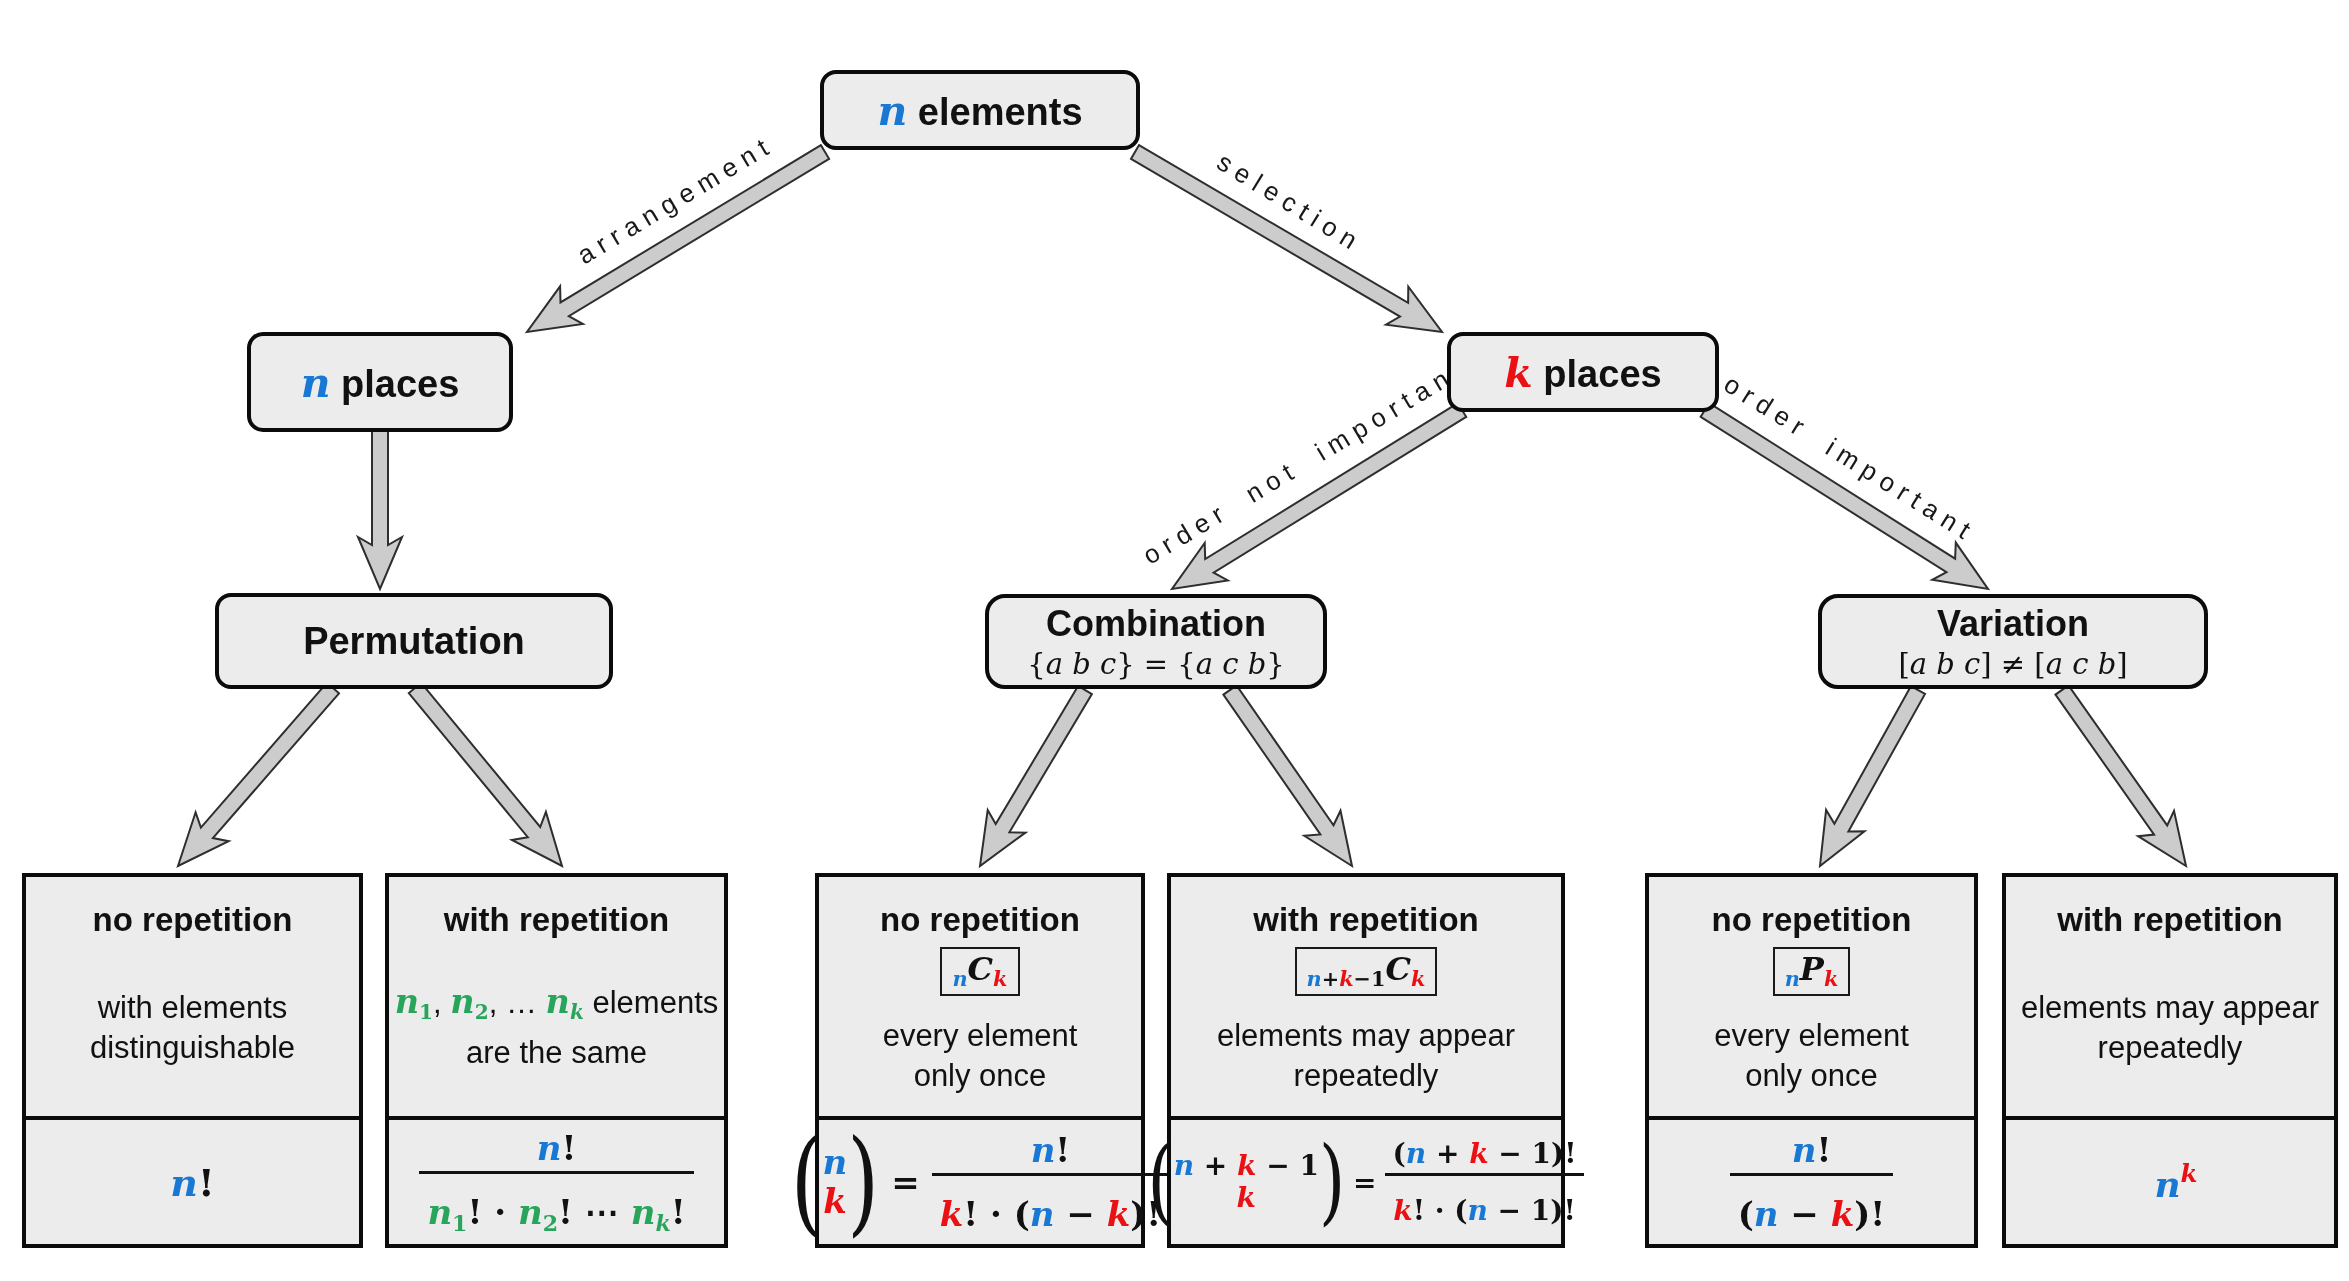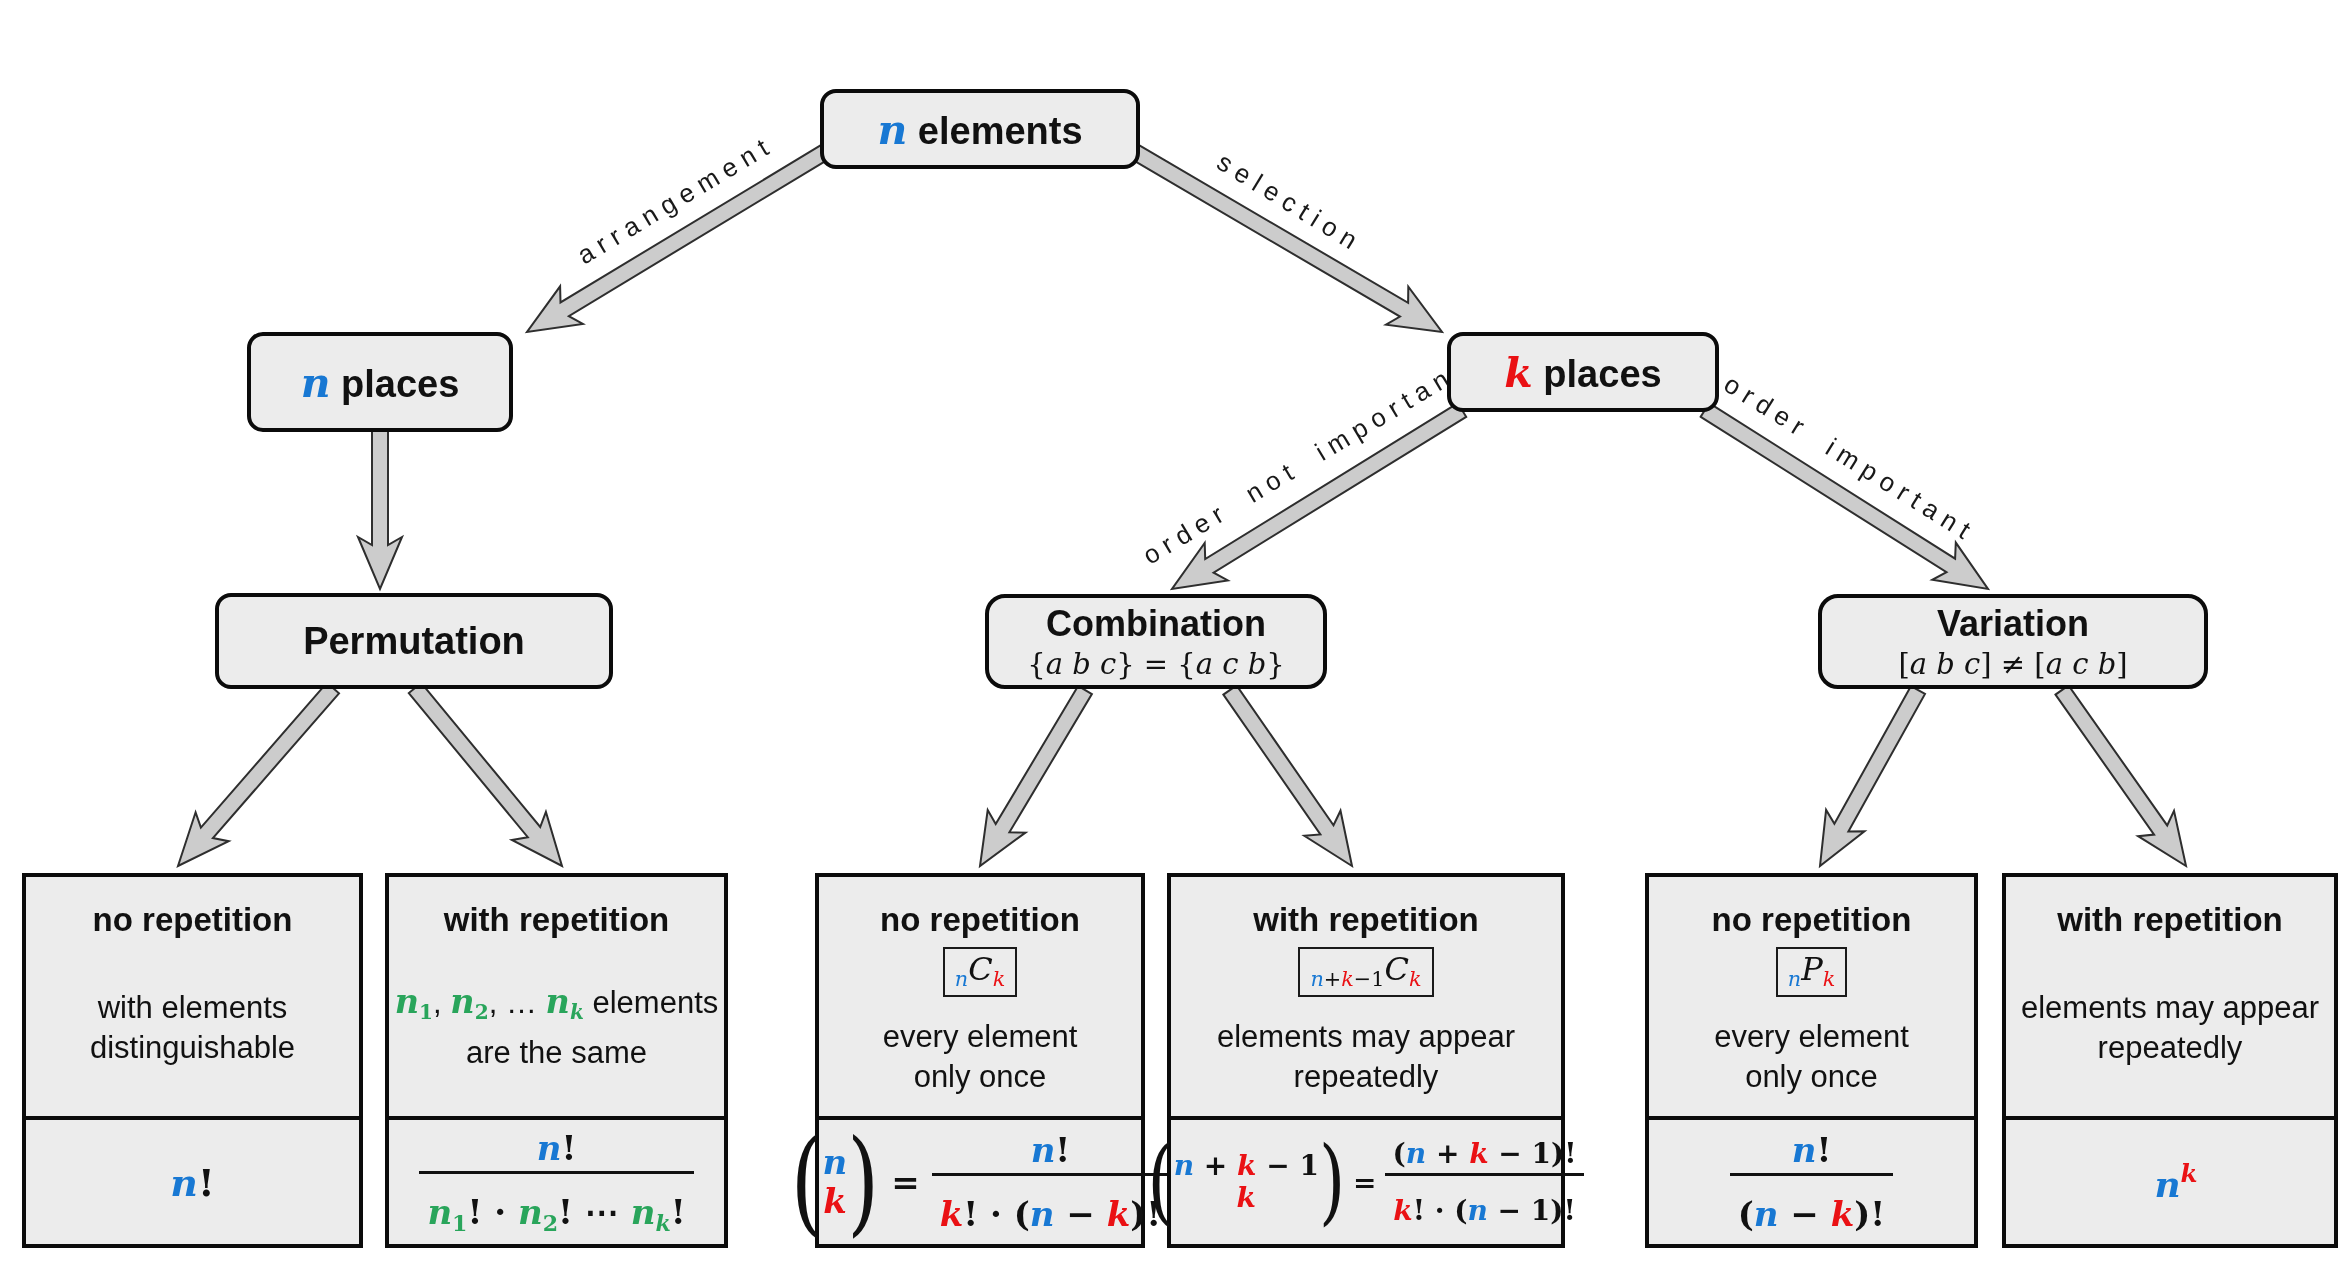--- a/index.html
+++ b/index.html
@@ -18,21 +18,21 @@
         box-sizing:border-box;display:flex;flex-direction:column;}
   .leaf-top{height:243px;border-bottom:4px solid #0b0b0b;box-sizing:border-box;
             display:flex;flex-direction:column;align-items:center;padding-top:24px;}
   .leaf-heading{font-weight:bold;font-size:33px;}
   .leaf-desc{flex:1;display:flex;flex-direction:column;justify-content:center;align-items:center;
              font-size:31px;line-height:40px;text-align:center;}
   .leaf-bottom{flex:1;display:flex;align-items:center;justify-content:center;}
 
   
   .badge{border:2px solid #1a1a1a;padding:0 10px 2px;margin-top:8px;
-         font-family:"DejaVu Serif",serif;font-weight:normal;font-size:32px;line-height:1.25;}
+         font-family:"DejaVu Serif",serif;font-weight:bold;font-size:32px;line-height:1.25;}
 
   
   .math{font-family:"DejaVu Serif",serif;font-weight:bold;white-space:nowrap;}
   .mf{font-family:"DejaVu Serif",serif;font-weight:bold;font-size:1.08em;}
   .it{font-style:italic;}
   .sb{font-size:0.65em;vertical-align:-0.3em;}
   .sp{font-size:0.68em;vertical-align:0.6em;}
   .tc-blue{color:#1878d3;}
   .tc-red{color:#ea1114;}
   .tc-green{color:#29a55b;}
@@ -69,21 +69,21 @@
       <polygon points="1223.4,694.6 1320.4,834.4 1304.3,835.8 1352.0,866.0 1340.5,810.7 1333.5,825.3 1236.6,685.4" fill="#cccccc" stroke="#2e2e2e" stroke-width="2"></polygon>
       <polygon points="1911.0,686.1 1834.4,823.7 1826.1,809.9 1820.0,866.0 1864.5,831.3 1848.4,831.4 1925.0,693.9" fill="#cccccc" stroke="#2e2e2e" stroke-width="2"></polygon>
       <polygon points="2055.5,694.6 2154.1,834.6 2138.1,836.2 2186.0,866.0 2174.0,810.8 2167.2,825.4 2068.5,685.4" fill="#cccccc" stroke="#2e2e2e" stroke-width="2"></polygon>
     </svg>
 
   <div class="edge-label" style="left:676px;top:200px;transform:translate(-50%,-50%) rotate(-31deg);">arrangement</div>
   <div class="edge-label" style="left:1290px;top:203px;transform:translate(-50%,-50%) rotate(31.5deg);">selection</div>
   <div class="edge-label" style="left:1305px;top:462px;transform:translate(-50%,-50%) rotate(-31deg);">order not important</div>
   <div class="edge-label" style="left:1850px;top:459px;transform:translate(-50%,-50%) rotate(32deg);">order important</div>
 
-  <div class="node" style="left:820px;top:70px;width:320px;height:80px;margin-top:19px;">
+  <div class="node" style="left:820px;top:70px;width:320px;height:80px;">
     <div class="node-title"><span class="tc-blue it mf">n</span><span> elements</span></div>
   </div>
 
   <div class="node" style="left:247px;top:332px;width:266px;height:100px;">
     <div class="node-title"><span class="tc-blue it mf">n</span><span> places</span></div>
   </div>
 
   <div class="node" style="left:1447px;top:332px;width:272px;height:80px;">
     <div class="node-title"><span class="tc-red it mf">k</span><span> places</span></div>
   </div>

